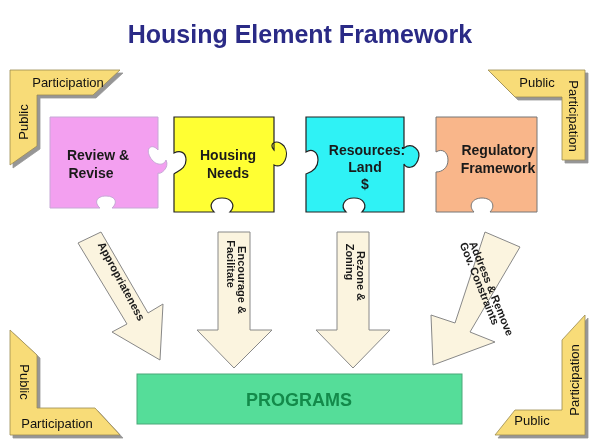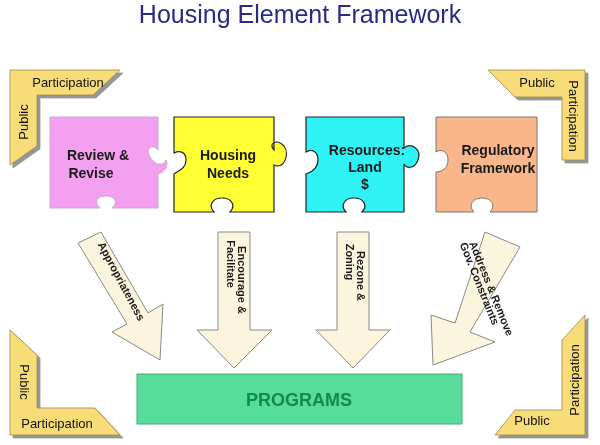--- a/index.html
+++ b/index.html
@@ -1,19 +1,19 @@
 <!DOCTYPE html>
 <html><head>
 <meta charset="utf-8">
 <style>
   html, body { margin:0; padding:0; }
   body { width:600px; height:445px; background:#ffffff; position:relative; overflow:hidden;
          font-family:"Liberation Sans", sans-serif; }
-  .title { position:absolute; left:0; top:0; width:600px; text-align:center;
-           font-size:25px; font-weight:normal; color:#2a2a86; }
+  .title { position:absolute; left:0; top:20px; width:600px; text-align:center;
+           font-size:25px; font-weight:bold; color:#2a2a86; }
   svg.canvas { position:absolute; left:0; top:0; }
   .lbl { font-family:"Liberation Sans", sans-serif; }
 </style>
 </head>
 <body>
 
 <div class="title">Housing Element Framework</div>
 
 <svg class="canvas" width="600" height="445" viewBox="0 0 600 445" xmlns="http://www.w3.org/2000/svg">
   <defs>

